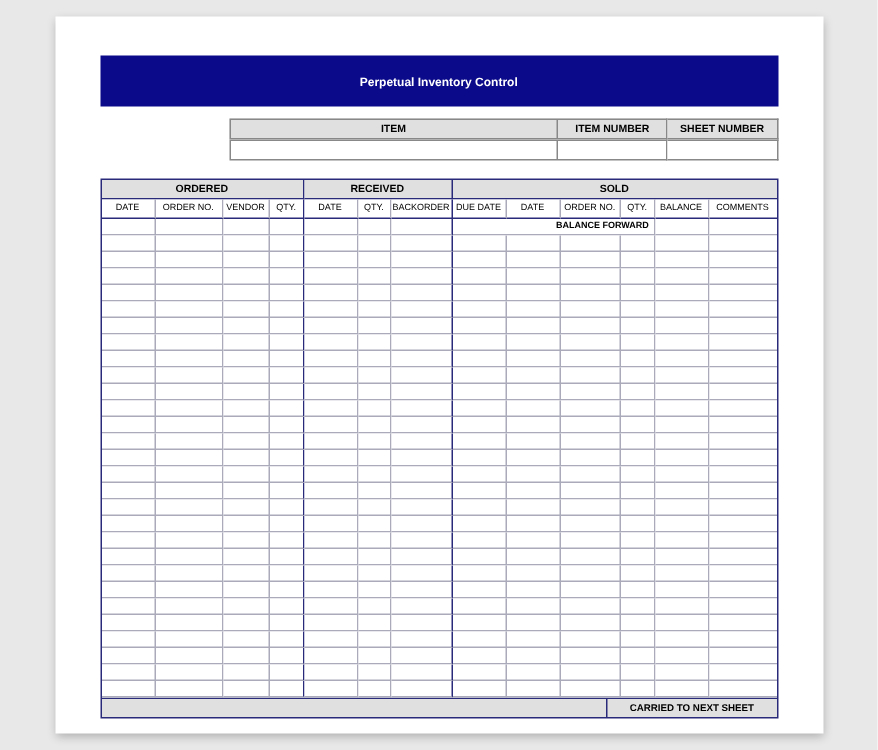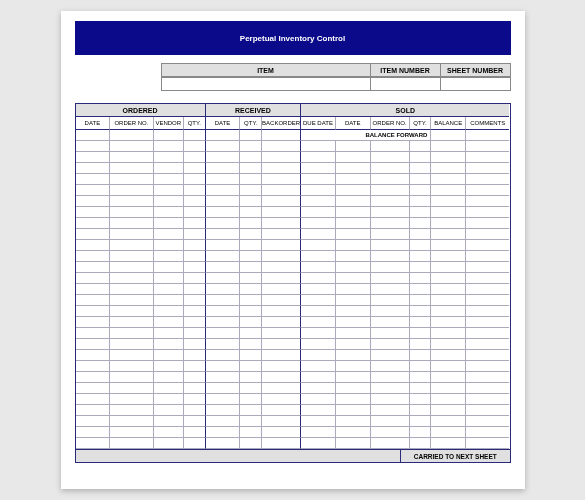--- a/index.html
+++ b/index.html
@@ -7,26 +7,26 @@
     width: 585px;
     height: 500px;
     background: #e8e8e8;
     font-family: Arial, sans-serif;
     display: flex;
     align-items: center;
     justify-content: center;
     overflow: hidden;
   }
   .page {
-    width: 464px;
+    width: 512px;
     height: 478px;
     background: #ffffff;
     box-shadow: 0 2px 6px rgba(0,0,0,0.25);
     position: relative;
-    padding: 0;
+    padding: 16px;
   }
   .banner {
     margin: 10px 14px 8px 14px;
     height: 34px;
     background: #0a0a8a;
     color: #ffffff;
     font-size: 8px;
     font-weight: bold;
     display: flex;
     align-items: center;

